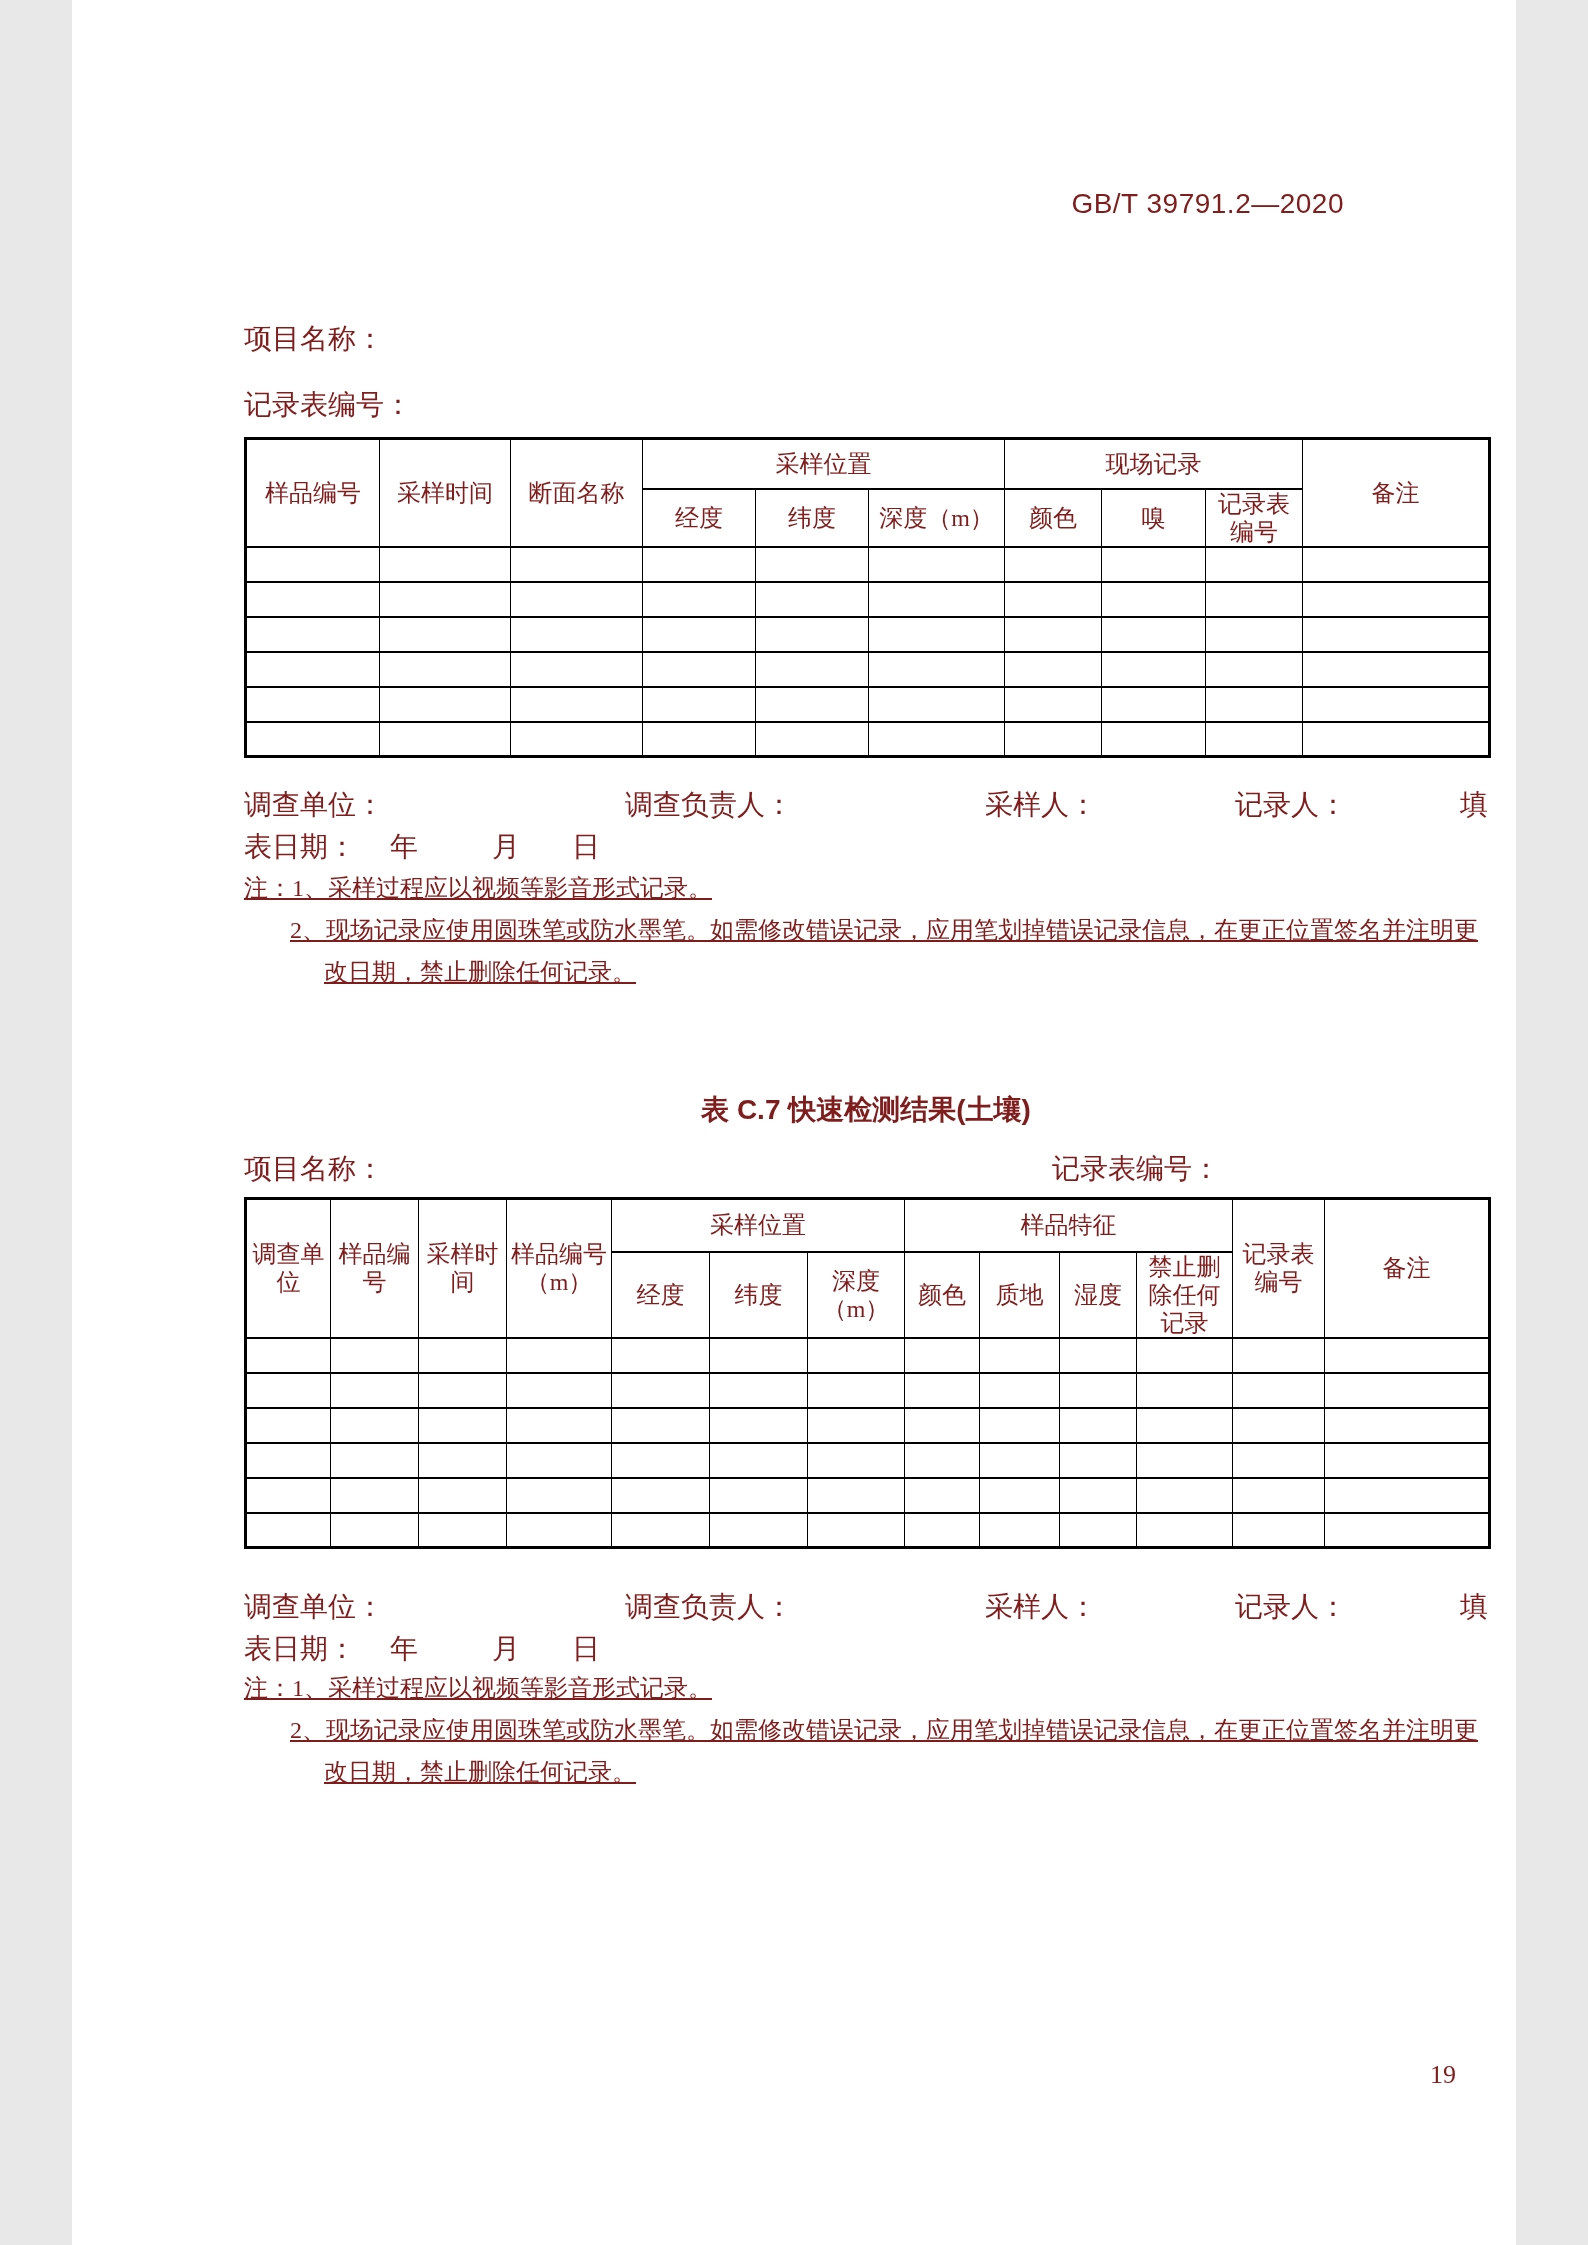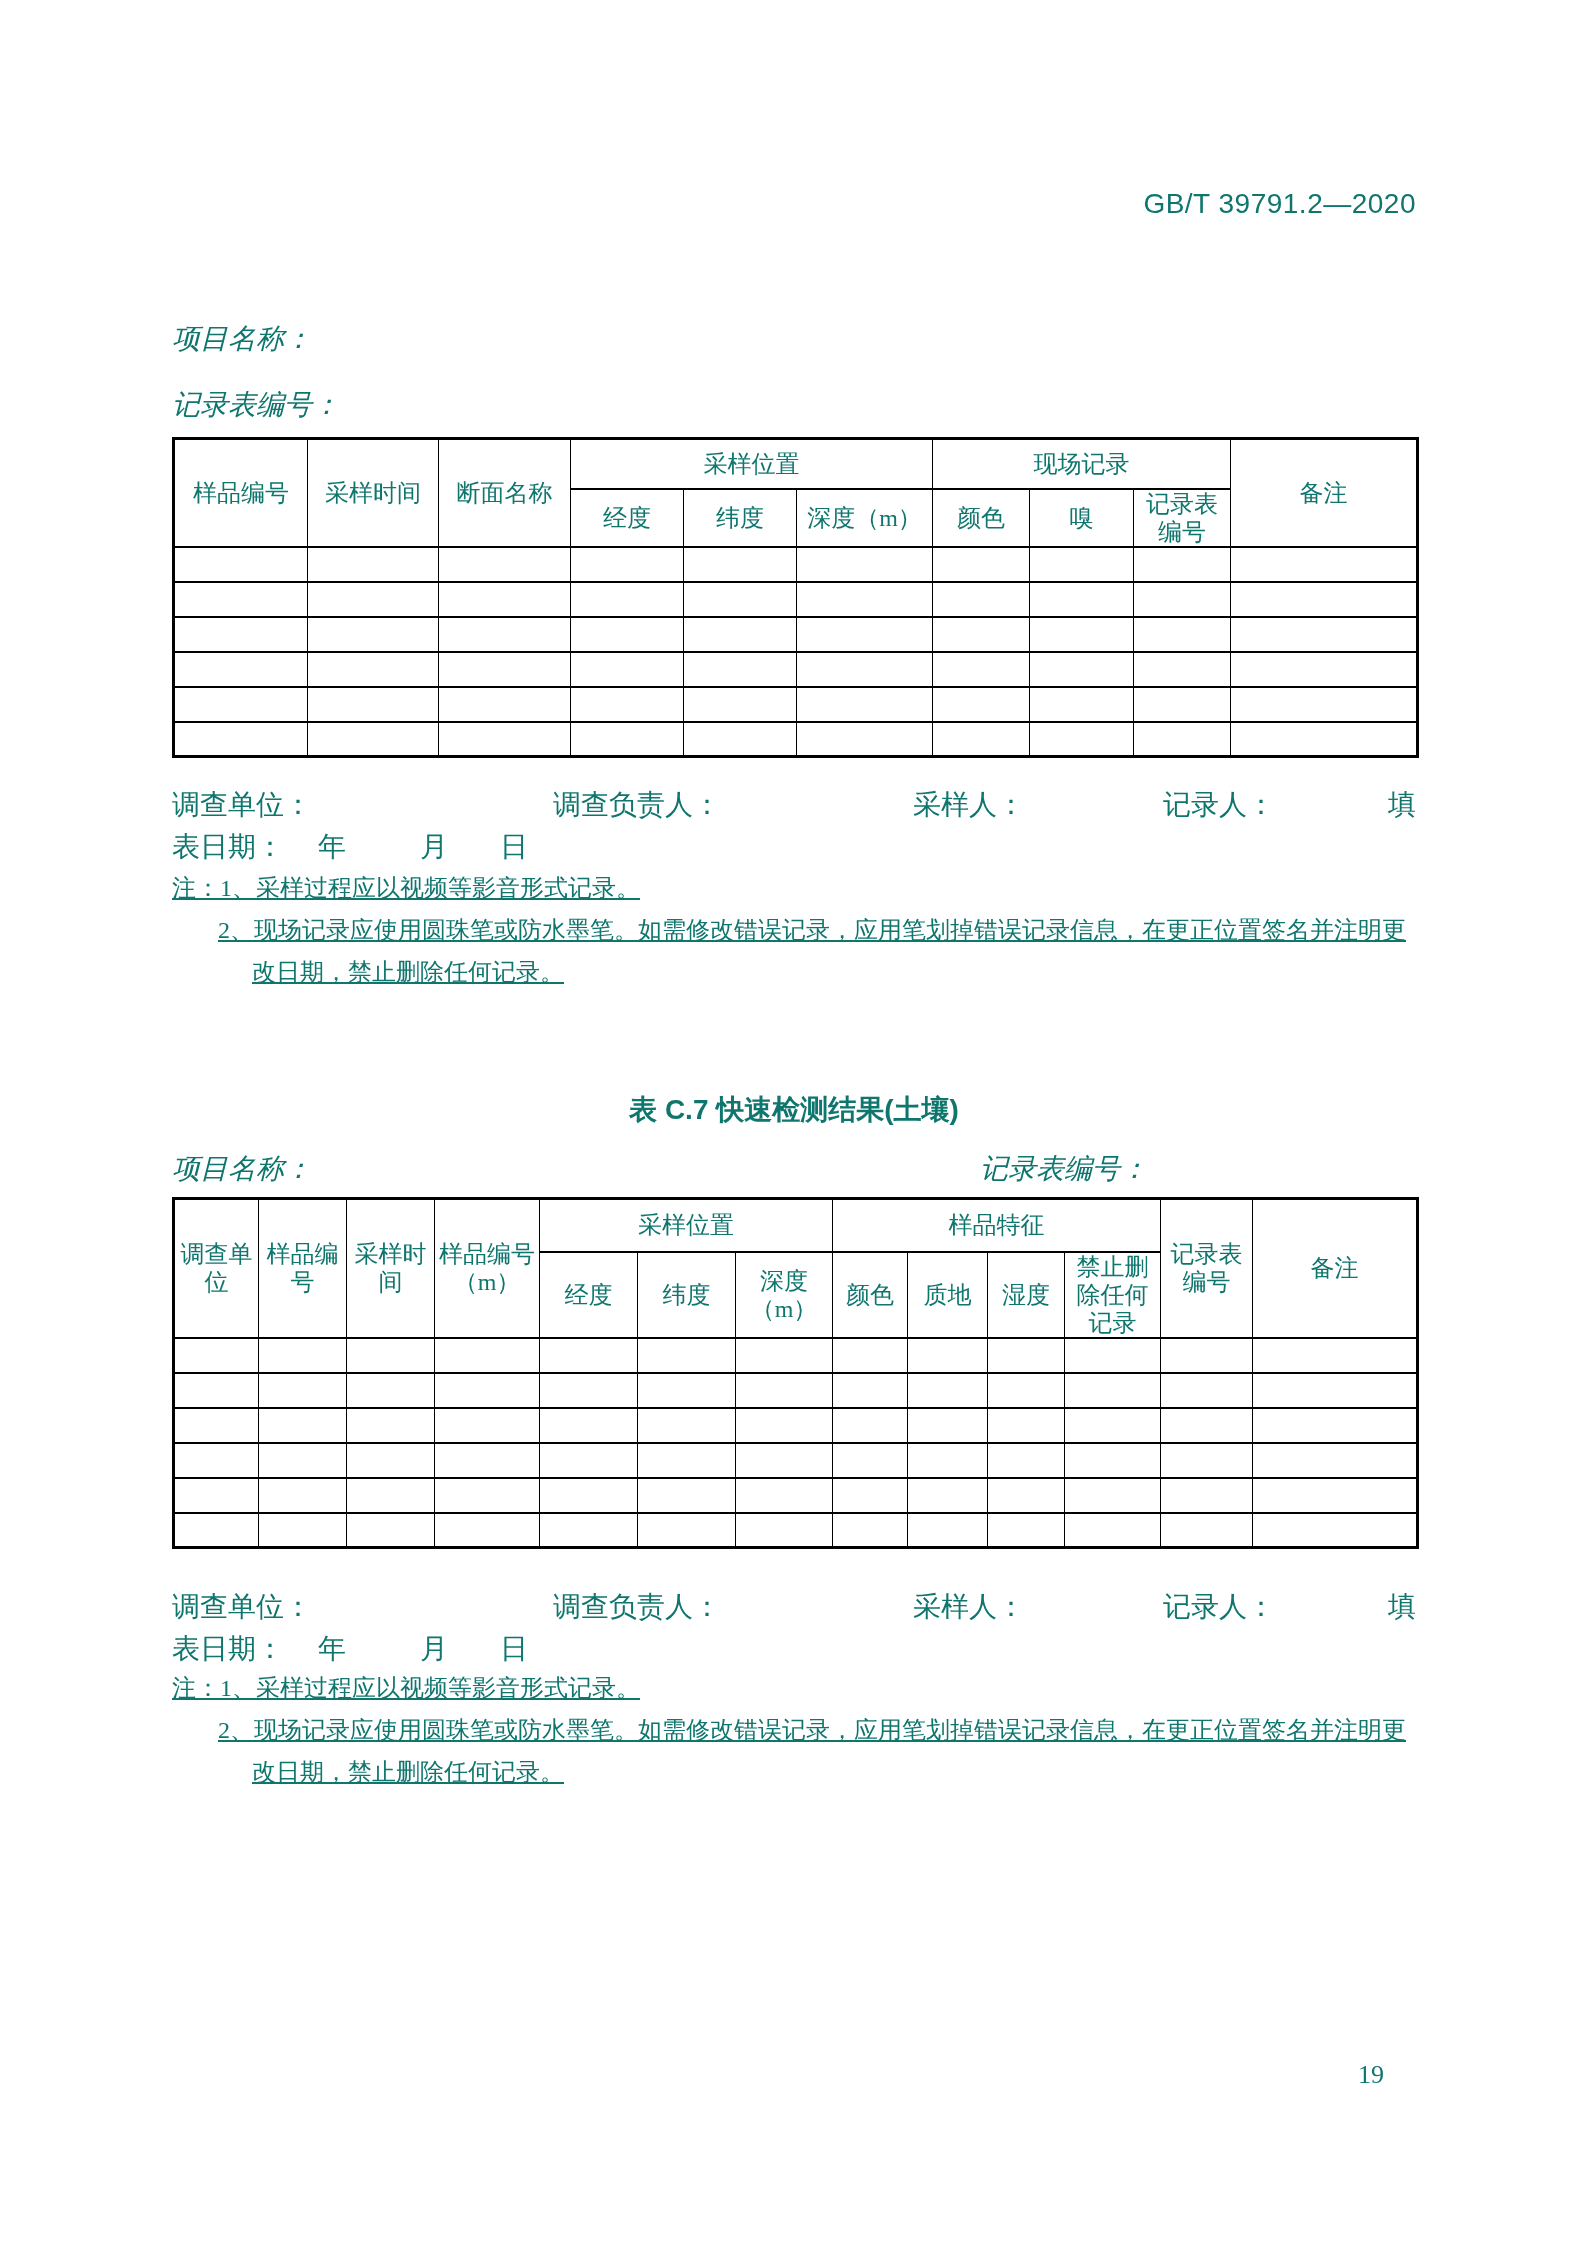--- a/index.html
+++ b/index.html
@@ -1,38 +1,38 @@
 <!DOCTYPE html>
 <html><head>
 <meta charset="utf-8">
 <style>
   html,body{margin:0;padding:0;background:#e8e8e8;}
   .page{
     position:relative;
-    width:1588px;height:2245px;
+    width:1444px;height:2245px;
     background:#ffffff;
     font-family:"Liberation Serif","DejaVu Serif",serif;
-    color:#0f766e;
+    color:#7f1d1d;
     margin:0 auto;
     overflow:hidden;
   }
   .abs{position:absolute;}
   .gb-code{
     top:188px;right:172px;
     font-family:"Liberation Sans","DejaVu Sans",sans-serif;
     font-size:28px;letter-spacing:0.5px;
   }
   .caption{
     left:172px;width:1244px;text-align:center;
     font-family:"Liberation Sans","DejaVu Sans",sans-serif;
     font-weight:bold;font-size:28px;white-space:nowrap;
   }
   .caption-c6{top:254px;}
   .caption-c7{top:1091px;}
-  .field-label{font-size:28px;white-space:nowrap;font-style:italic;}
+  .field-label{font-size:28px;white-space:nowrap;}
   table.form{
     position:absolute;left:172px;width:1244px;
     border-collapse:collapse;table-layout:fixed;
     border:3px solid #000;
   }
   .form th,.form td{
     border:1px solid #000;
     border-top-width:2px;border-bottom-width:2px;
     font-weight:normal;font-size:24px;line-height:28px;
     text-align:center;vertical-align:middle;

